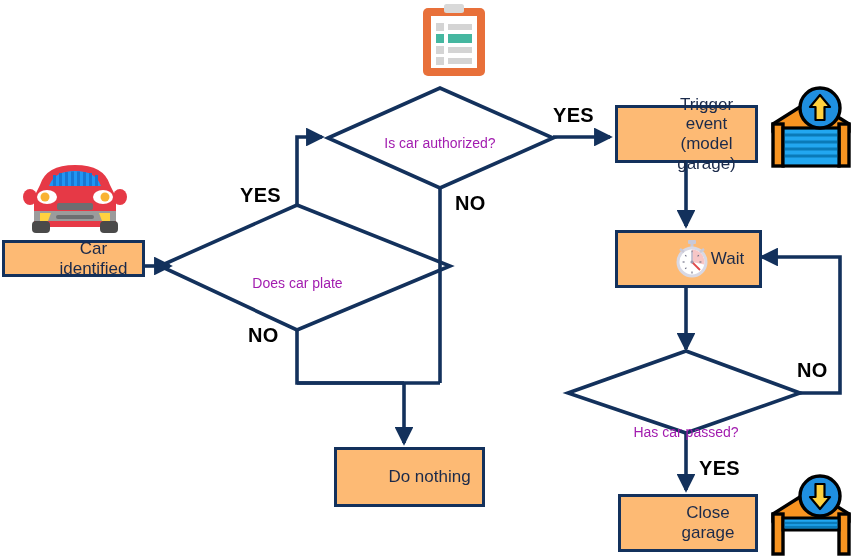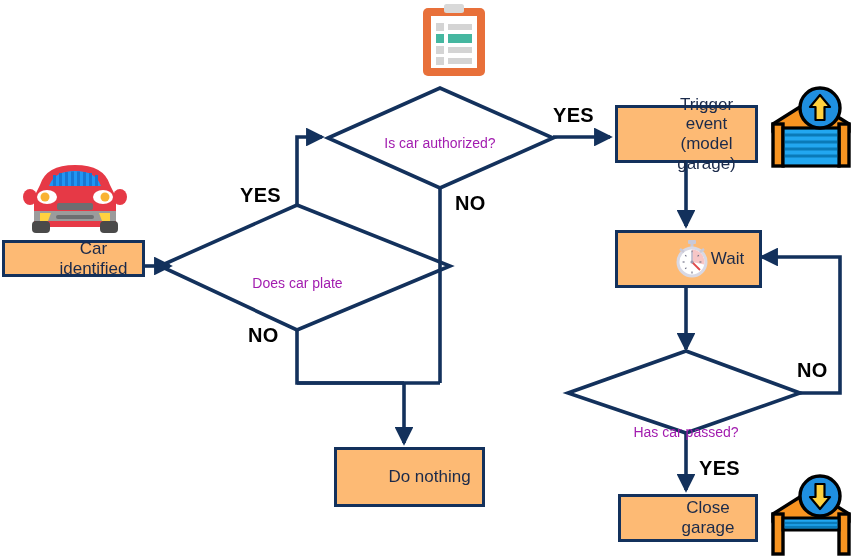--- a/index.html
+++ b/index.html
@@ -90,21 +90,21 @@
         </svg>
       </span>
       <span>Wait</span>
     </span>
   </div>
 
   <div class="node" style="left:334px;top:447px;width:151px;height:60px;align-items:center;">
     <span>Do nothing</span>
   </div>
 
-  <div class="node" style="left:618px;top:494px;width:140px;height:48px;justify-content:center;">
+  <div class="node" style="left:618px;top:494px;width:140px;height:58px;justify-content:center;">
     <span>Close garage</span>
   </div>
 
   <div class="diamond-text" style="left:185px;top:240px;width:225px;height:52px;">
     <span>Does car plate</span>
   </div>
 
   <div class="diamond-text" style="left:350px;top:124px;width:180px;height:28px;">
     <span>Is car authorized?</span>
   </div>

